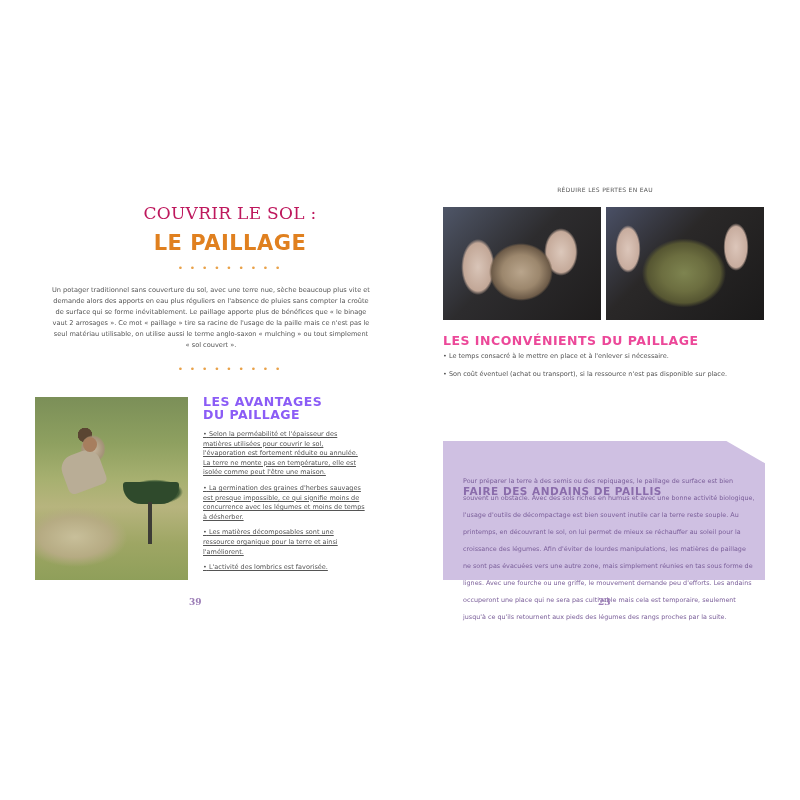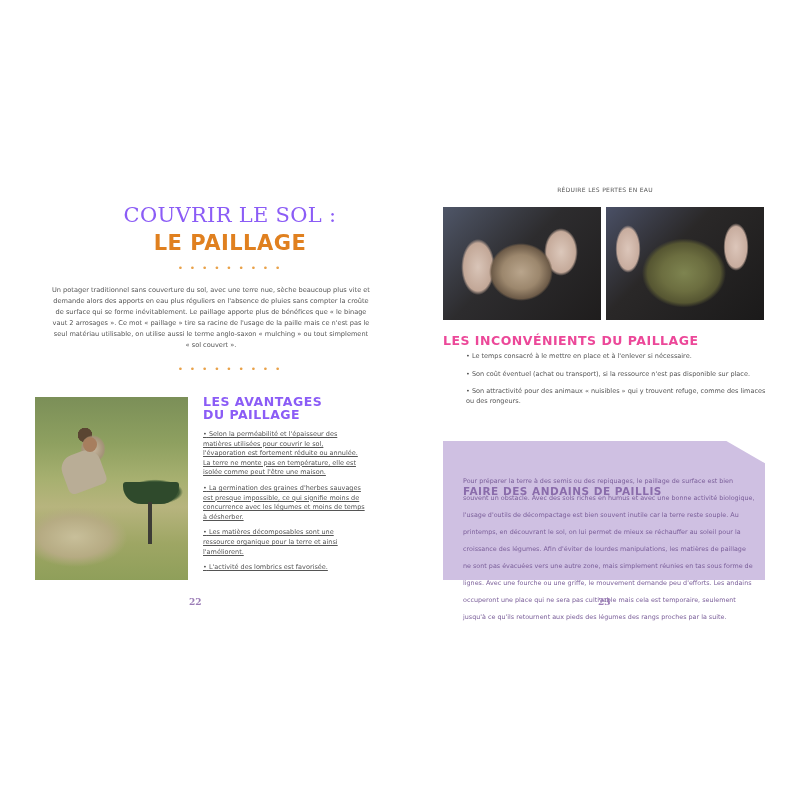--- a/index.html
+++ b/index.html
@@ -1,20 +1,20 @@
 <!DOCTYPE html>
 <html><head>
 <meta charset="utf-8">
 <style>
   html, body { margin:0; padding:0; }
   body { width:800px; height:800px; background:#ffffff; position:relative; overflow:hidden; font-family:"DejaVu Sans", sans-serif; color:#4a4a4a; }
   .page { position:absolute; top:0; height:800px; }
   .left { left:0; width:400px; }
 
-  .title1 { position:absolute; left:80px; top:203px; width:300px; text-align:center; font-family:"DejaVu Serif", serif; font-size:21px; color:#8b5cf6; letter-spacing:0.3px; }
+  .title1 { position:absolute; left:80px; top:203px; width:300px; text-align:center; font-family:"DejaVu Serif", serif; font-size:17px; color:#be185d; letter-spacing:0.3px; }
   .title2 { position:absolute; left:80px; top:231px; width:300px; text-align:center; font-family:"DejaVu Sans", sans-serif; font-weight:bold; font-size:21px; color:#e0801f; letter-spacing:0.5px; }
   .dots { position:absolute; text-align:center; color:#e9a24a; font-size:9px; letter-spacing:2px; }
   .dots1 { left:80px; top:263px; width:300px; }
   .dots2 { left:80px; top:364px; width:300px; }
 
   .intro { position:absolute; left:52px; top:285px; width:318px; text-align:center; font-size:6.6px; line-height:11px; color:#555; }
 
   .photo { position:absolute; overflow:hidden; }
   .photo-man { left:35px; top:397px; width:153px; height:183px;
     background:
@@ -50,21 +50,21 @@
   .photo-mulch { left:606px; top:207px; width:158px; height:113px;
     background:
       radial-gradient(ellipse 56px 46px at 78px 66px, #7e8450 0%, #6c6e40 40%, #565632 65%, transparent 75%),
       radial-gradient(ellipse 18px 34px at 22px 42px, #dcc6ba 0%, #c8ad9f 60%, transparent 70%),
       radial-gradient(ellipse 18px 34px at 130px 40px, #dcc6ba 0%, #c8ad9f 60%, transparent 70%),
       linear-gradient(135deg, #4a5066 0%, #2a2828 40%, #1b1a1a 100%);
   }
 
   .sec-title-right { position:absolute; left:443px; top:333px; width:330px; font-weight:bold; font-size:12.5px; color:#ec4899; letter-spacing:0.5px; }
   .list-right { position:absolute; left:443px; top:352px; width:325px; font-size:6.5px; line-height:9.6px; color:#555; margin:0; padding:0; list-style:none; }
-  .list-right li { margin-bottom:8px;margin-left:23px; }
+  .list-right li { margin-bottom:8px; }
 
   .box { position:absolute; left:443px; top:441px; width:322px; height:139px; background:#cfc0e2;
     clip-path: polygon(0 0, 88% 0, 100% 16%, 100% 100%, 0 100%); }
   .box-title { position:absolute; left:463px; top:456px; width:290px; font-weight:bold; font-size:10.5px; color:#8a6cab; letter-spacing:0.5px;margin-top:29px; }
   .box-text { position:absolute; left:463px; top:473px; width:292px; font-size:6.4px; line-height:17px; color:#7a5e99; }
 </style>
 </head>
 <body>
 
 <div class="page left">
@@ -85,30 +85,29 @@
     <div>LES AVANTAGES</div>
     <div>DU PAILLAGE</div>
   </div>
   <ul class="list-left">
     <li><span class="bullet">•</span> <span>Selon la perméabilité et l'épaisseur des matières utilisées pour couvrir le sol, l'évaporation est fortement réduite ou annulée. La terre ne monte pas en température, elle est isolée comme peut l'être une maison.</span></li>
     <li><span class="bullet">•</span> <span>La germination des graines d'herbes sauvages est presque impossible, ce qui signifie moins de concurrence avec les légumes et moins de temps à désherber.</span></li>
     <li><span class="bullet">•</span> <span>Les matières décomposables sont une ressource organique pour la terre et ainsi l'améliorent.</span></li>
     <li><span class="bullet">•</span> <span>L'activité des lombrics est favorisée.</span></li>
   </ul>
 </div>
-<div class="pagenum pn-left">22</div>
+<div class="pagenum pn-left">39</div>
 
 <div class="running-head">RÉDUIRE LES PERTES EN EAU</div>
 <div class="photo photo-leaves" title="Mains tenant des feuilles mortes"></div>
 <div class="photo photo-mulch" title="Mains tenant du paillis d'herbe sèche"></div>
 
 <div class="sec-title-right">LES INCONVÉNIENTS DU PAILLAGE</div>
 <ul class="list-right">
   <li><span class="bullet">•</span> <span>Le temps consacré à le mettre en place et à l'enlever si nécessaire.</span></li>
   <li><span class="bullet">•</span> <span>Son coût éventuel (achat ou transport), si la ressource n'est pas disponible sur place.</span></li>
-  <li><span class="bullet">•</span> <span>Son attractivité pour des animaux « nuisibles » qui y trouvent refuge, comme des limaces ou des rongeurs.</span></li>
 </ul>
 
 <div class="box"></div>
 <div class="box-title">FAIRE DES ANDAINS DE PAILLIS</div>
 <p class="box-text" style="margin:0;">Pour préparer la terre à des semis ou des repiquages, le paillage de surface est bien souvent un obstacle. Avec des sols riches en humus et avec une bonne activité biologique, l'usage d'outils de décompactage est bien souvent inutile car la terre reste souple. Au printemps, en découvrant le sol, on lui permet de mieux se réchauffer au soleil pour la croissance des légumes. Afin d'éviter de lourdes manipulations, les matières de paillage ne sont pas évacuées vers une autre zone, mais simplement réunies en tas sous forme de lignes. Avec une fourche ou une griffe, le mouvement demande peu d'efforts. Les andains occuperont une place qui ne sera pas cultivable mais cela est temporaire, seulement jusqu'à ce qu'ils retournent aux pieds des légumes des rangs proches par la suite.</p>
 
 <div class="pagenum pn-right">23</div>
 
 </body></html>

